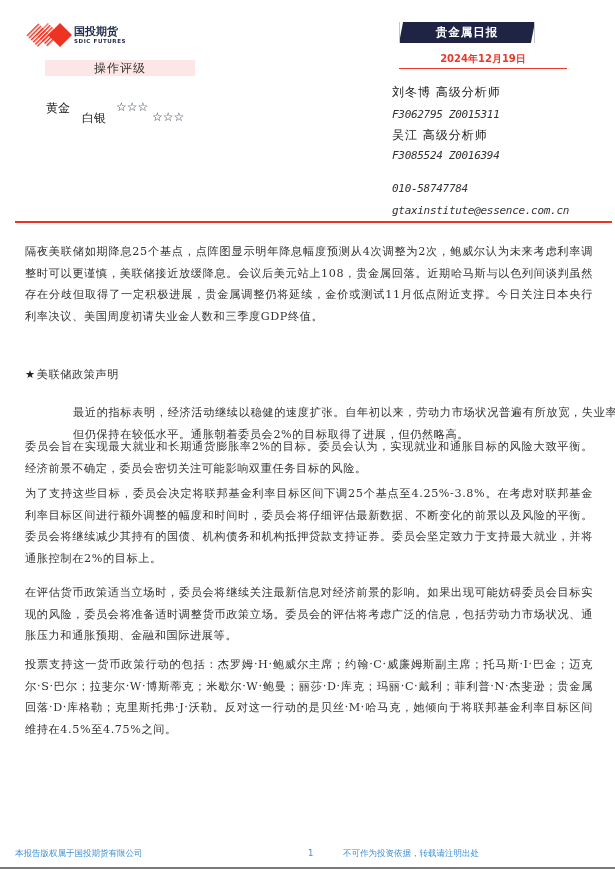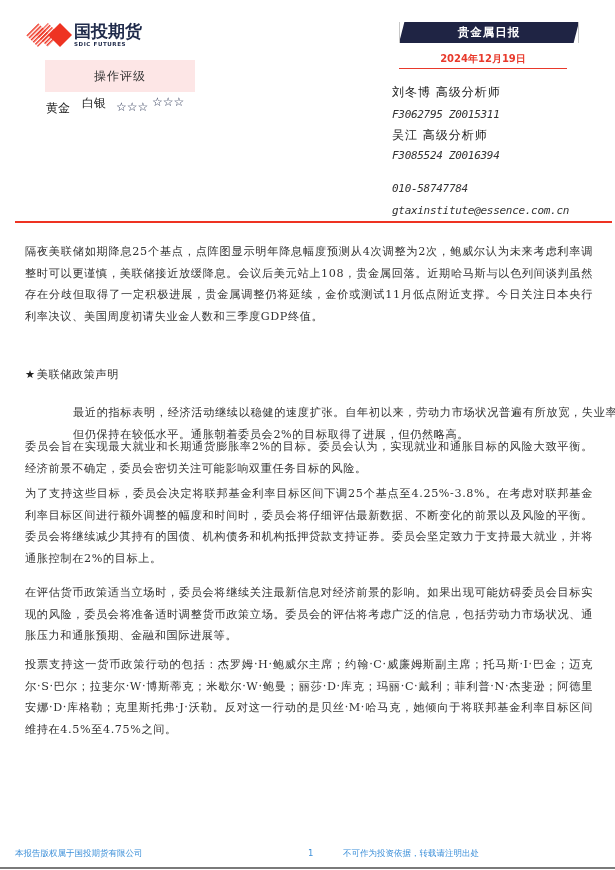--- a/index.html
+++ b/index.html
@@ -3,33 +3,33 @@
   <meta charset="utf-8">
   <style>
     * { box-sizing: border-box; margin: 0; padding: 0; }
     html, body { width: 615px; height: 870px; background: #ffffff; overflow: hidden; }
     body { position: relative; font-family: "DejaVu Serif", "Liberation Serif", serif; color: #333333; }
 
     
     .logo { position: absolute; left: 26px; top: 23px; height: 24px; display: flex; align-items: center; }
     .logo-mark { width: 46px; height: 24px; position: relative; }
     .logo-text { margin-left: 2px; display: flex; flex-direction: column; line-height: 1; }
-    .logo-cn { font-family: "DejaVu Sans", sans-serif; font-weight: bold; font-size: 17px; color: #1f2a4a; letter-spacing: 0px; }
+    .logo-cn { font-family: "DejaVu Sans", sans-serif; font-weight: bold; font-size: 11px; color: #1f2a4a; letter-spacing: 0px; }
     .logo-en { font-family: "DejaVu Sans", sans-serif; font-weight: bold; font-size: 5.5px; color: #1f2a4a; letter-spacing: 0.6px; margin-top: 2px; }
 
     
-    .rating-header { position: absolute; left: 45px; top: 60px; width: 150px; height: 32px; background: #fde6e6; display: flex; align-items: center; justify-content: center; font-size: 12px; color: #333; letter-spacing: 1px; }
+    .rating-header { position: absolute; left: 45px; top: 60px; width: 150px; height: 16px; background: #fde6e6; display: flex; align-items: center; justify-content: center; font-size: 12px; color: #333; letter-spacing: 1px; }
     .rating-row { position: absolute; left: 46px; font-size: 12px; color: #222; display: flex; }
     .rating-row .label { width: 70px; }
     .rating-row .stars { letter-spacing: 0px; color: #1f2a4a; font-size: 12px; }
     .r1 { top: 100px; }
-    .r2 { top: 95px; padding-left: 36px; }
+    .r2 { top: 110px; padding-left: 36px; }
 
     
-    .banner { position: absolute; left: 399px; top: 22px; width: 180px; height: 21px; text-align: right; }
+    .banner { position: absolute; left: 399px; top: 22px; width: 136px; height: 21px; text-align: right; }
     .banner-shape { position: absolute; inset: 0; background: #1f2444; clip-path: polygon(3% 0, 100% 0, 97% 100%, 0 100%); }
     .banner-edge-l { position: absolute; left: 0; top: 0; width: 1px; height: 21px; background: #c8c8c8; }
     .banner-edge-r { position: absolute; right: 0; top: 0; width: 1px; height: 21px; background: #c8c8c8; }
     .banner-text { position: absolute; inset: 0; display: flex; align-items: center; justify-content: center; color: #ffffff; font-size: 11.5px; font-weight: bold; letter-spacing: 1px; }
 
     .date { position: absolute; left: 399px; top: 52px; width: 168px; text-align: center; font-family: "DejaVu Sans", sans-serif; font-weight: bold; font-size: 10px; color: #e8392b; }
     .date-line { position: absolute; left: 399px; top: 68px; width: 168px; height: 1px; background: #e8392b; }
 
     
     .analyst { position: absolute; left: 392px; font-size: 12px; color: #222; }
@@ -114,20 +114,20 @@
 
 <p class="para p-summary">隔夜美联储如期降息25个基点，点阵图显示明年降息幅度预测从4次调整为2次，鲍威尔认为未来考虑利率调整时可以更谨慎，美联储接近放缓降息。会议后美元站上108，贵金属回落。近期哈马斯与以色列间谈判虽然存在分歧但取得了一定积极进展，贵金属调整仍将延续，金价或测试11月低点附近支撑。今日关注日本央行利率决议、美国周度初请失业金人数和三季度GDP终值。</p>
 
 <div class="section-title">
   <span class="bullet">★</span><span>美联储政策声明</span>
 </div>
 <p class="para p1">最近的指标表明，经济活动继续以稳健的速度扩张。自年初以来，劳动力市场状况普遍有所放宽，失业率上升但仍保持在较低水平。通胀朝着委员会2%的目标取得了进展，但仍然略高。</p>
 <p class="para p2">委员会旨在实现最大就业和长期通货膨胀率2%的目标。委员会认为，实现就业和通胀目标的风险大致平衡。经济前景不确定，委员会密切关注可能影响双重任务目标的风险。</p>
 <p class="para p3">为了支持这些目标，委员会决定将联邦基金利率目标区间下调25个基点至4.25%-3.8%。在考虑对联邦基金利率目标区间进行额外调整的幅度和时间时，委员会将仔细评估最新数据、不断变化的前景以及风险的平衡。委员会将继续减少其持有的国债、机构债务和机构抵押贷款支持证券。委员会坚定致力于支持最大就业，并将通胀控制在2%的目标上。</p>
 <p class="para p4">在评估货币政策适当立场时，委员会将继续关注最新信息对经济前景的影响。如果出现可能妨碍委员会目标实现的风险，委员会将准备适时调整货币政策立场。委员会的评估将考虑广泛的信息，包括劳动力市场状况、通胀压力和通胀预期、金融和国际进展等。</p>
-<p class="para p5">投票支持这一货币政策行动的包括：杰罗姆·H·鲍威尔主席；约翰·C·威廉姆斯副主席；托马斯·I·巴金；迈克尔·S·巴尔；拉斐尔·W·博斯蒂克；米歇尔·W·鲍曼；丽莎·D·库克；玛丽·C·戴利；菲利普·N·杰斐逊；阿德里安娜·D·库格勒；克里斯托弗·J·沃勒。反对这一行动的是贝丝·M·哈马克，她倾向于将联邦基金利率目标区间维持在4.5%至4.75%之间。</p>
+<p class="para p5">投票支持这一货币政策行动的包括：杰罗姆·H·鲍威尔主席；约翰·C·威廉姆斯副主席；托马斯·I·巴金；迈克尔·S·巴尔；拉斐尔·W·博斯蒂克；米歇尔·W·鲍曼；丽莎·D·库克；玛丽·C·戴利；菲利普·N·杰斐逊；贵金属回落·D·库格勒；克里斯托弗·J·沃勒。反对这一行动的是贝丝·M·哈马克，她倾向于将联邦基金利率目标区间维持在4.5%至4.75%之间。</p>
 
 <div class="footer">
   <span class="footer-left">本报告版权属于国投期货有限公司</span>
   <span class="footer-center">1</span>
   <span class="footer-right">不可作为投资依据，转载请注明出处</span>
 </div>
 <div class="footer-line"></div>
 
 </body></html>

